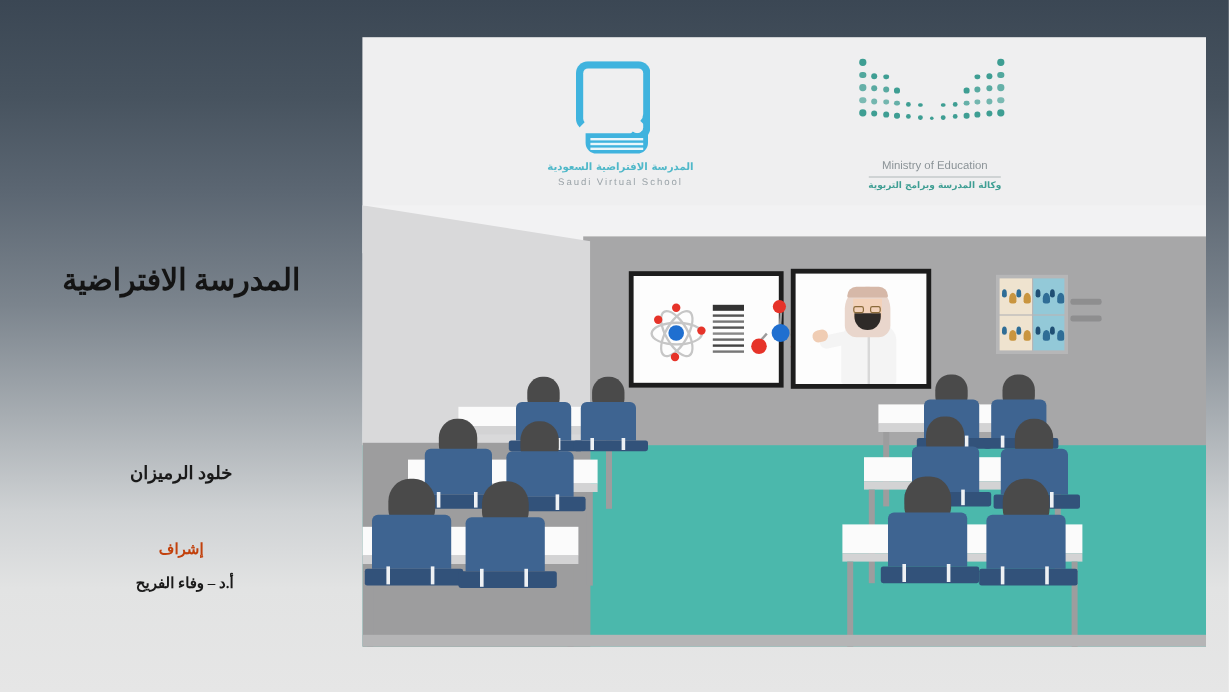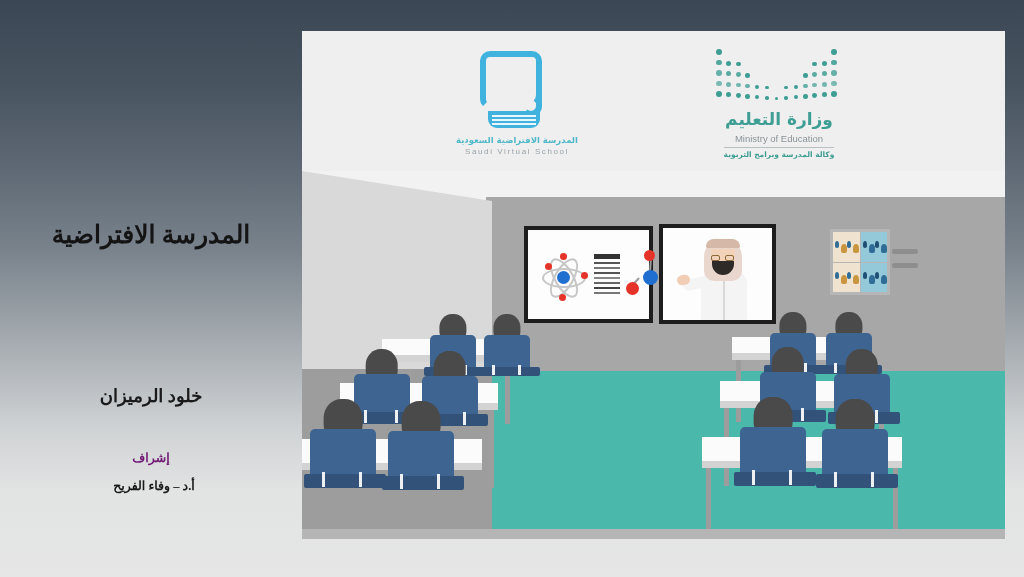--- a/index.html
+++ b/index.html
@@ -18,25 +18,25 @@
     position:absolute; left:0; top:0; width:302px; height:577px;
     direction:rtl; text-align:center;
   }
   .slide-title{
     position:absolute; top:220px; left:0; width:302px;
     font-size:25px; font-weight:700; color:#141414;
     letter-spacing:0px; line-height:1.2;
   }
   .author{
     position:absolute; top:385px; left:0; width:302px;
-    font-size:18px; font-weight:700; color:#1a1a1a;
+    font-size:15px; font-weight:700; color:#1a1a1a;
   }
   .supervisor-label{
     position:absolute; top:450px; left:0; width:302px;
-    font-size:12.5px; font-weight:700; color:#701a75;
+    font-size:12.5px; font-weight:700; color:#c2410c;
   }
   .supervisor-name{
     position:absolute; top:478px; left:0; width:308px;
     font-size:12.5px; font-weight:700; color:#1a1a1a;
   }
 
   
   .panel{
     position:absolute; left:302px; top:31px;
     width:703px; height:508px;
@@ -297,21 +297,20 @@
           <span style="height: 5.4px; width: 5.4px; left: 105.817px; top: 43px; opacity: 1;"></span>
           <span style="height: 5.4px; width: 5.4px; left: 105.817px; top: 32.5px; opacity: 0.7;"></span>
           <span style="height: 5.4px; width: 5.4px; left: 105.817px; top: 22px; opacity: 0.85;"></span>
           <span style="height: 5.4px; width: 5.4px; left: 105.817px; top: 11.5px; opacity: 1;"></span>
           <span style="height: 5.8px; width: 5.8px; left: 115.2px; top: 42px; opacity: 1;"></span>
           <span style="height: 5.8px; width: 5.8px; left: 115.2px; top: 31.5px; opacity: 0.66;"></span>
           <span style="height: 5.8px; width: 5.8px; left: 115.2px; top: 21px; opacity: 0.78;"></span>
           <span style="height: 5.8px; width: 5.8px; left: 115.2px; top: 10.5px; opacity: 0.89;"></span>
           <span style="height: 5.8px; width: 5.8px; left: 115.2px; top: 0px; opacity: 1;"></span>
         </div>
-      <div class="moe-ar">وزارة التعليم</div>
       <div class="moe-en">Ministry of Education</div>
       <div class="moe-rule"></div>
       <div class="moe-sub">وكالة المدرسة وبرامج التربوية</div>
     </div>
   </div>
 
   <div class="room">
     <div class="ceiling"></div>
     <div class="wall-back"></div>
     <div class="floor-teal"></div>

